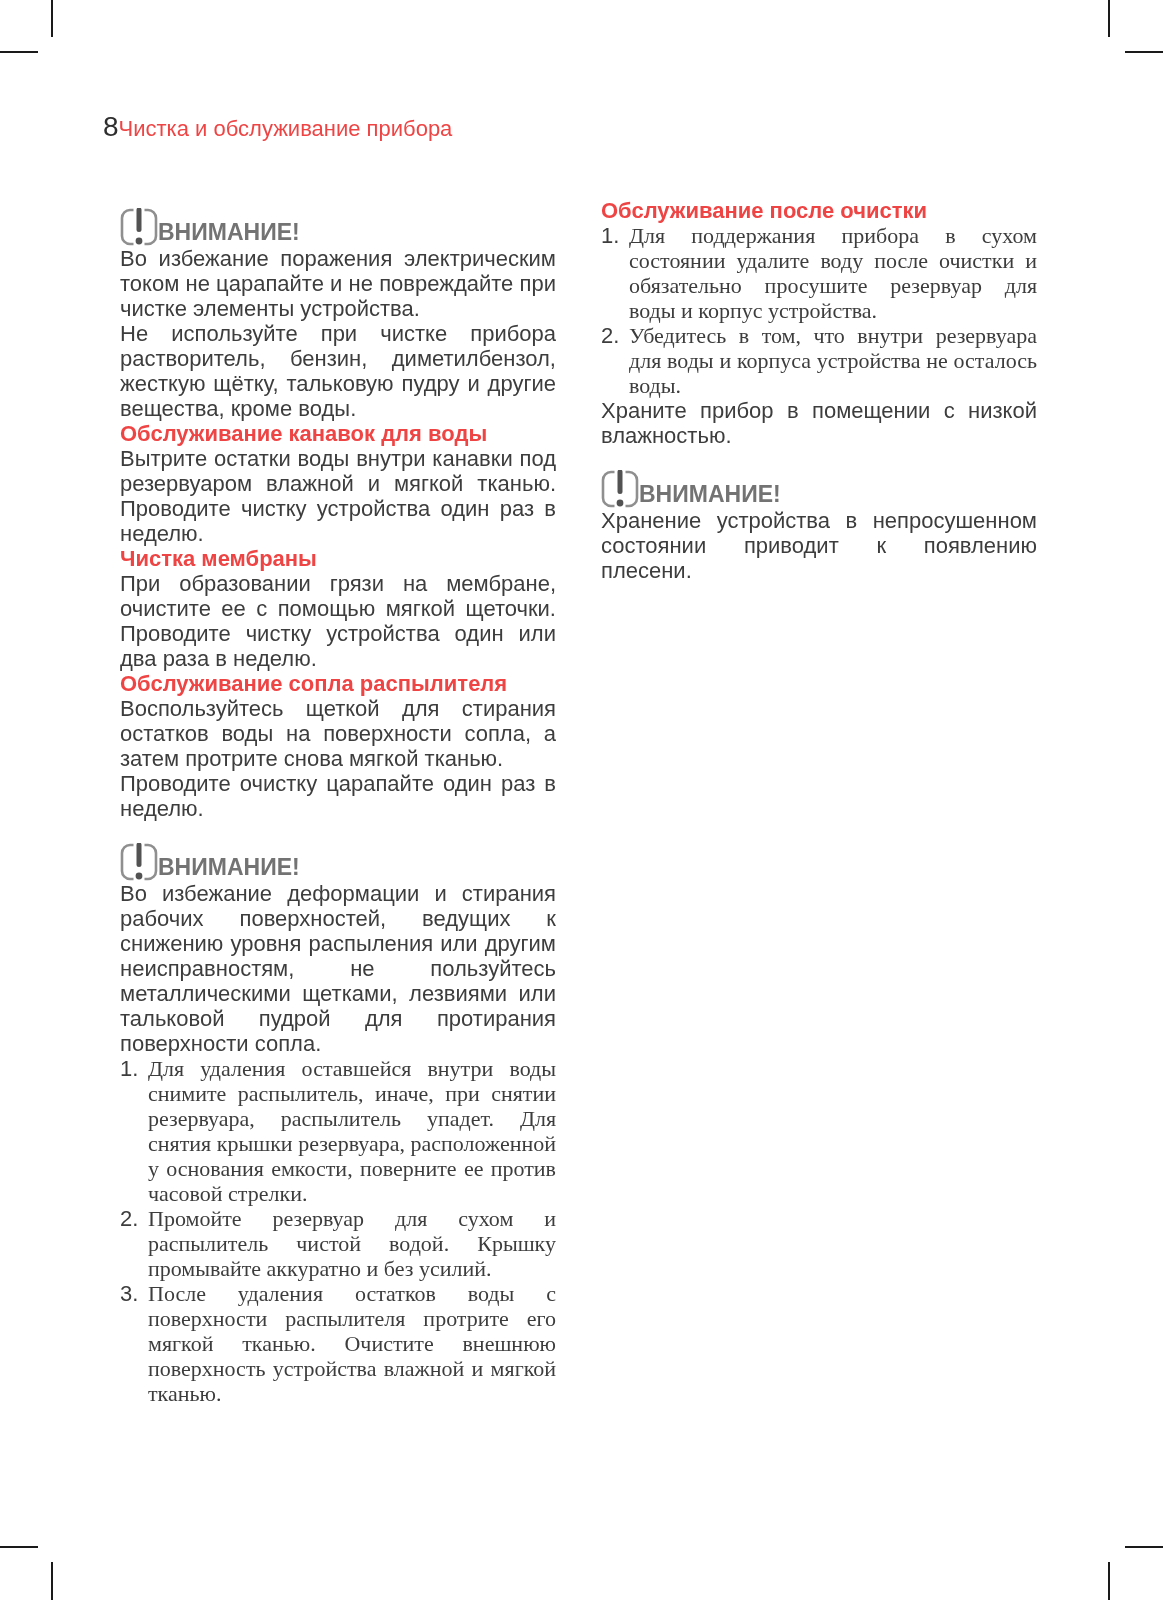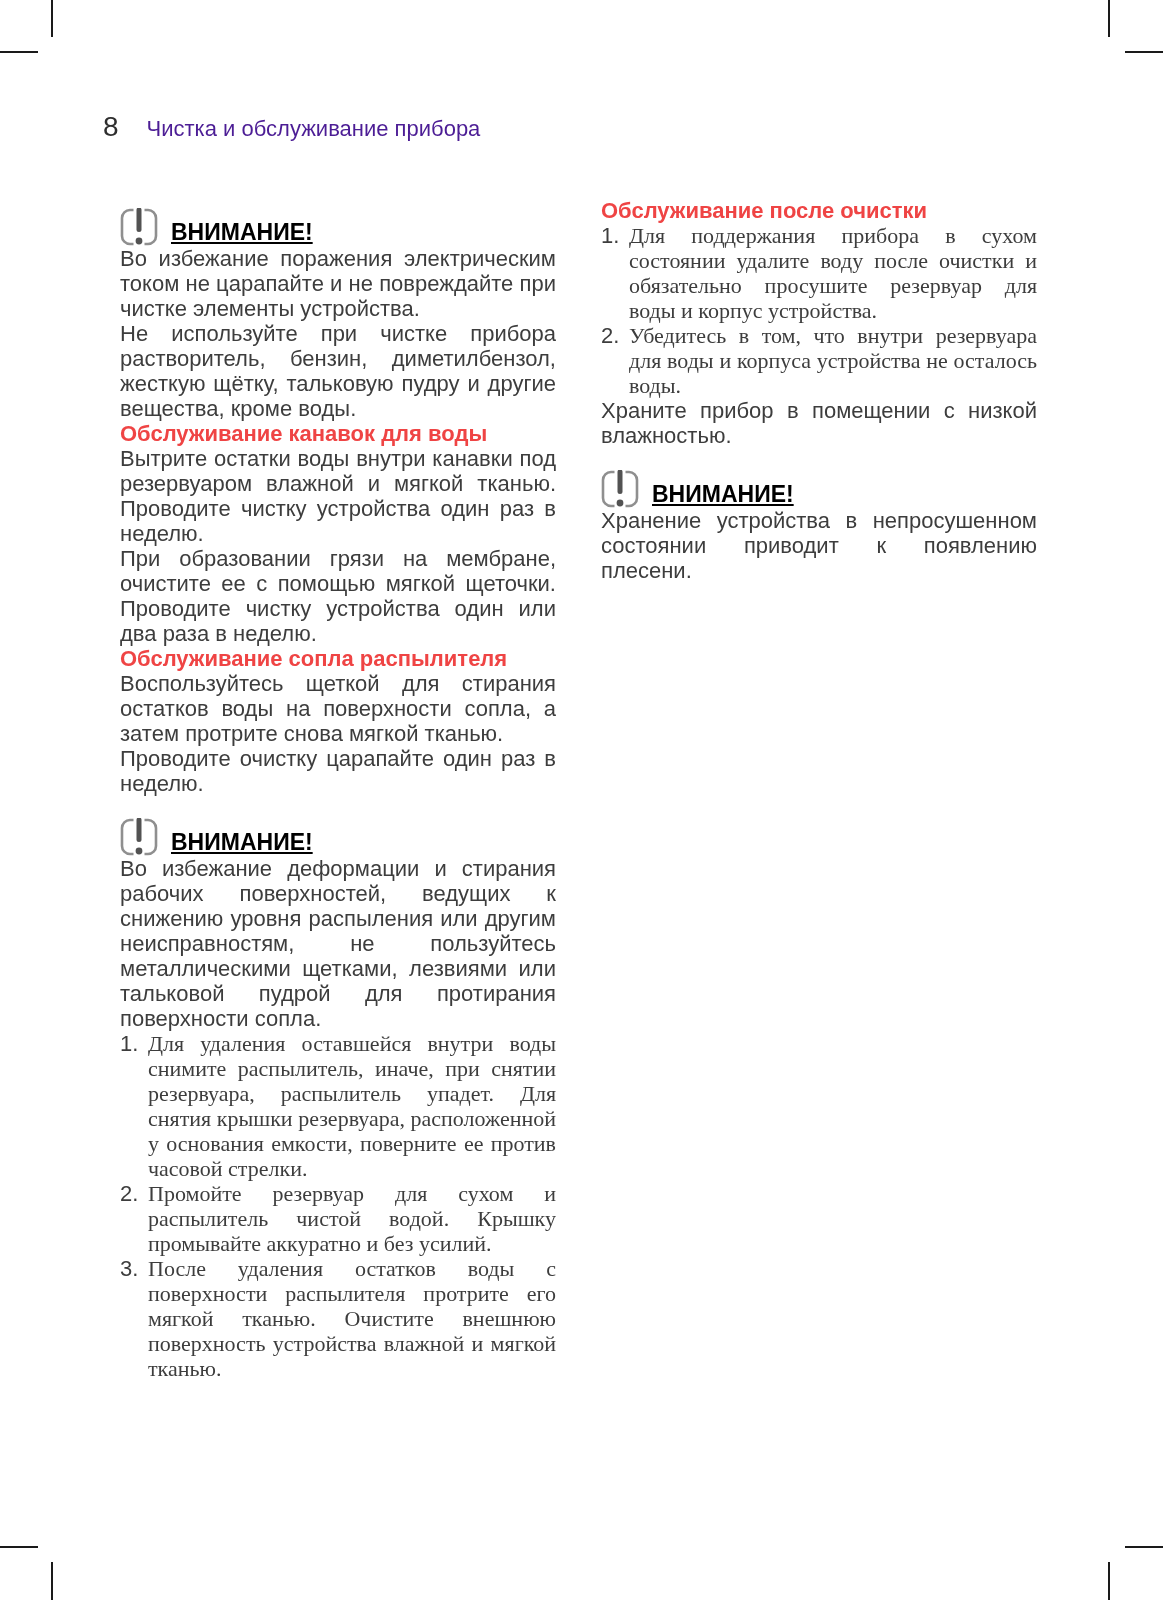--- a/index.html
+++ b/index.html
@@ -24,21 +24,21 @@
 
   
   .page-header {
     position: absolute; left: 103px; top: 112px;
     display: flex; align-items: baseline;
   }
   .page-number {
     font-size: 28px; color: #2e2e2e; line-height: 30px;
   }
   .page-title {
-    font-size: 22px; color: #4c1d95; margin-left: 28px; line-height: 30px;
+    font-size: 22px; color: #ef4444; line-height: 30px;
   }
 
   
   .columns {
     position: absolute; left: 120px; top: 196px;
     width: 917px; display: flex; gap: 45px;
   }
   .col { width: 436px; }
 
   p.body {
@@ -53,22 +53,22 @@
   .mt-sec2 { margin-top: 24px; }
   .mt-warn { margin-top: 22px; }
 
   
   .warn-head {
     display: flex; align-items: flex-end;
   }
   .warn-head.first { margin-top: 12px; }
   .warn-icon-box { width: 38px; height: 38px; flex: 0 0 38px; }
   .warn-label {
-    font-size: 23px; font-weight: bold; color: #000000;
-    margin-left: 13px; line-height: 24px; padding-bottom: 2px; text-decoration: underline;
+    font-size: 23px; font-weight: bold; color: #737373;
+    line-height: 24px; padding-bottom: 2px;
   }
   .warn-text { margin-top: 6px; }
 
   
   .num-list { margin: 0; }
   .li { display: flex; }
   .li .num {
     flex: 0 0 28px; width: 28px;
     font-size: 22px; line-height: 25px; color: #3d3d3d;
   }
@@ -111,20 +111,21 @@
       <p class="body warn-text">Во избежание поражения электрическим током не царапайте и не повреждайте при чистке элементы устройства.</p>
       <p class="body">Не используйте при чистке прибора растворитель, бензин, диметилбензол, жесткую щётку, тальковую пудру и другие вещества, кроме воды.</p>
     </div>
 
     <div>
       <h3 class="sec-title mt-sec">Обслуживание канавок для воды</h3>
       <p class="body">Вытрите остатки воды внутри канавки под резервуаром влажной и мягкой тканью. Проводите чистку устройства один раз в неделю.</p>
     </div>
 
     <div>
+      <h3 class="sec-title mt-sec">Чистка мембраны</h3>
       <p class="body">При образовании грязи на мембране, очистите ее с помощью мягкой щеточки. Проводите чистку устройства один или два раза в неделю.</p>
     </div>
 
     <div>
       <h3 class="sec-title mt-sec2">Обслуживание сопла распылителя</h3>
       <p class="body">Воспользуйтесь щеткой для стирания остатков воды на поверхности сопла, а затем протрите снова мягкой тканью.</p>
       <p class="body">Проводите очистку царапайте один раз в неделю.</p>
     </div>
 
     <div>

